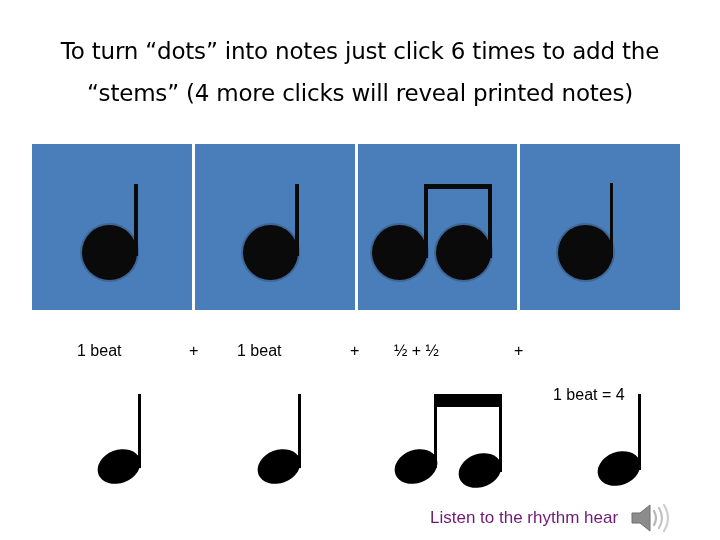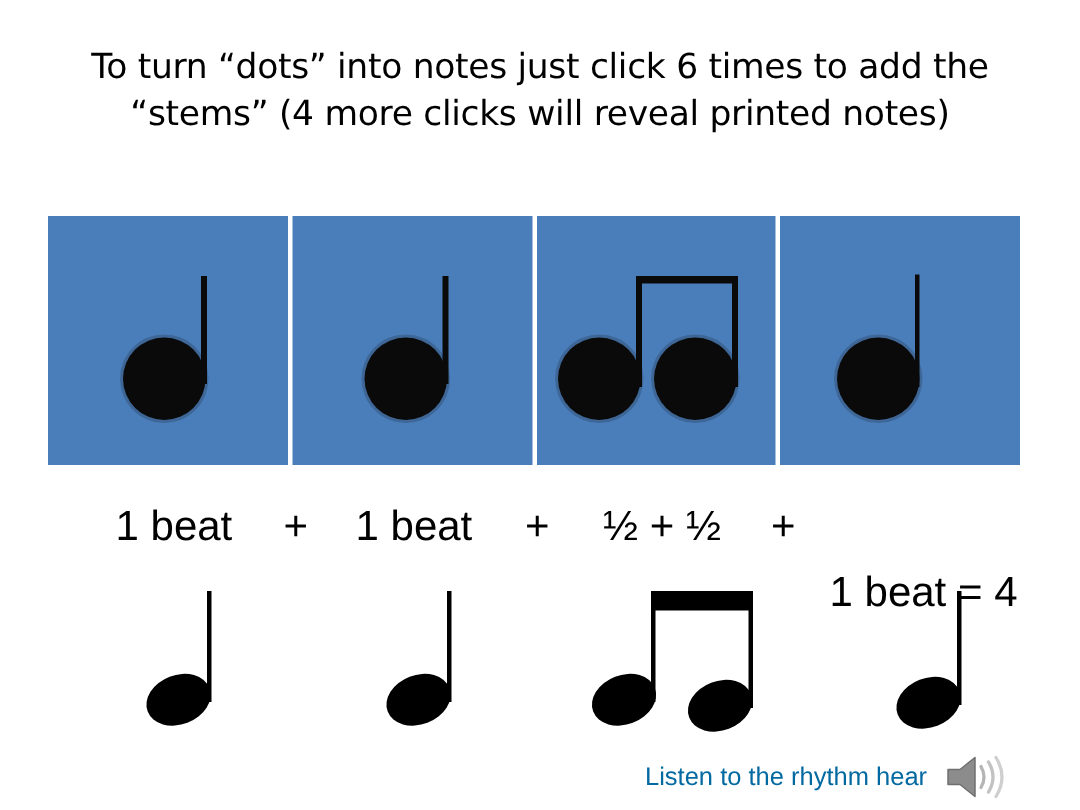--- a/index.html
+++ b/index.html
@@ -17,21 +17,21 @@
 
   
   #slide-title {
     position: absolute;
     left: 28px;
     top: 30px;
     width: 664px;
     text-align: center;
     font-family: "DejaVu Sans", sans-serif;
     font-size: 23px;
-    line-height: 31px;
+    line-height: 42px;
     color: #000000;
     letter-spacing: -0.2px;
     white-space: pre-line;
   }
 
   
   #dot-panel-strip {
     position: absolute;
     left: 32px;
     top: 144px;
@@ -66,21 +66,21 @@
   }
 
   
   #beat-row {
     position: absolute;
     left: 32px;
     top: 334px;
     width: 648px;
     height: 34px;
     font-family: "Liberation Sans", sans-serif;
-    font-size: 28px;
+    font-size: 16px;
     color: #000000;
     white-space: nowrap;
   }
   #beat-row span {
     position: absolute;
     top: 0;
     line-height: 34px;
   }
 
   
@@ -123,21 +123,21 @@
     top: 500px;
     width: 272px;
     height: 36px;
     display: flex;
     align-items: center;
     gap: 12px;
   }
   #listen-caption {
     font-family: "Liberation Sans", sans-serif;
     font-size: 17px;
-    color: #0369a1;
+    color: #701a75;
     white-space: nowrap;
   }
   #speaker-icon {
     width: 40px;
     height: 32px;
     flex: 0 0 auto;
   }
 </style>
 </head>
 <body>
@@ -170,21 +170,21 @@
     <div class="dot-stem" style="left:90px; top:39px; width:3px; height:75px;"></div>
   </div>
 
 </div>
 
 <div id="beat-row">
   <span style="left:45px;">1 beat</span>
   <span style="left:157px;">+</span>
   <span style="left:205px;">1 beat</span>
   <span style="left:318px;">+</span>
-  <span style="left:370px;">½ + ½</span>
+  <span style="left:362px;">½ + ½</span>
   <span style="left:482px;">+</span>
   <span style="left:521px;margin-top:44px;">1 beat = 4</span>
 </div>
 
 <div id="printed-note-row">
 
   <div class="printed-note" style="left:45px;">
     <div class="printed-head" style="left:20px; top:68px;"></div>
     <div class="printed-stem" style="left:61px; top:12px; height:74px;"></div>
   </div>

